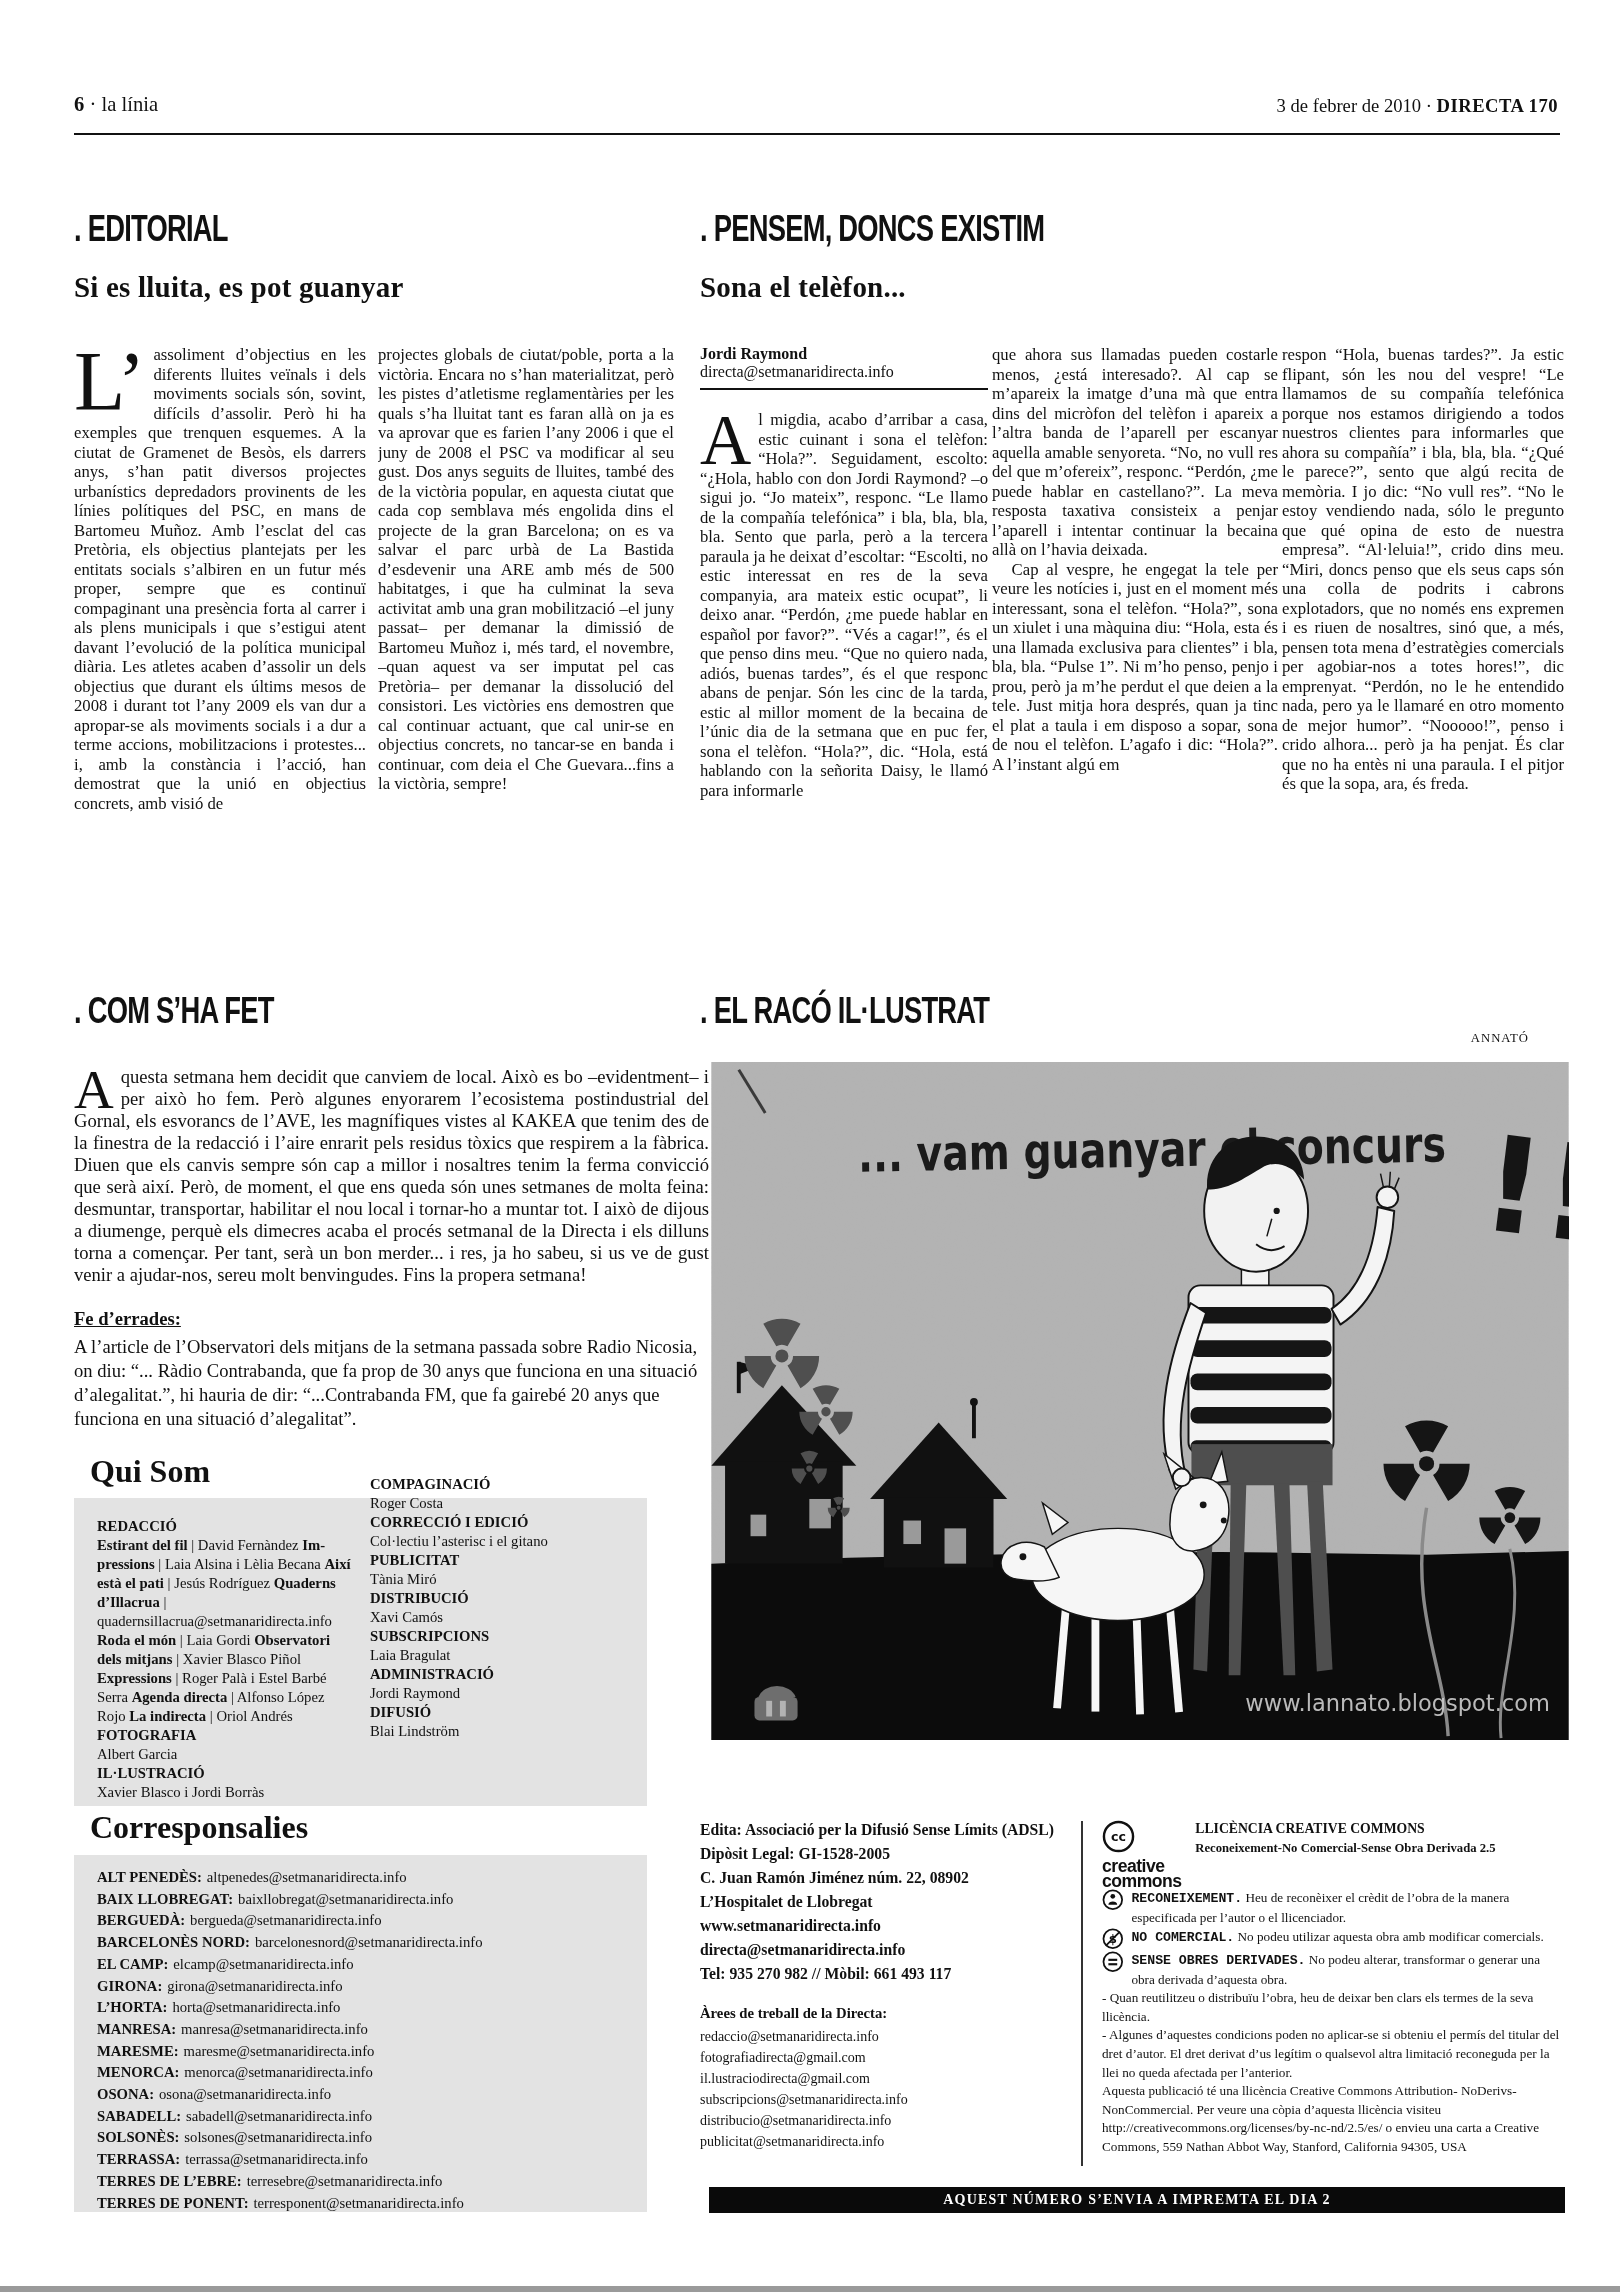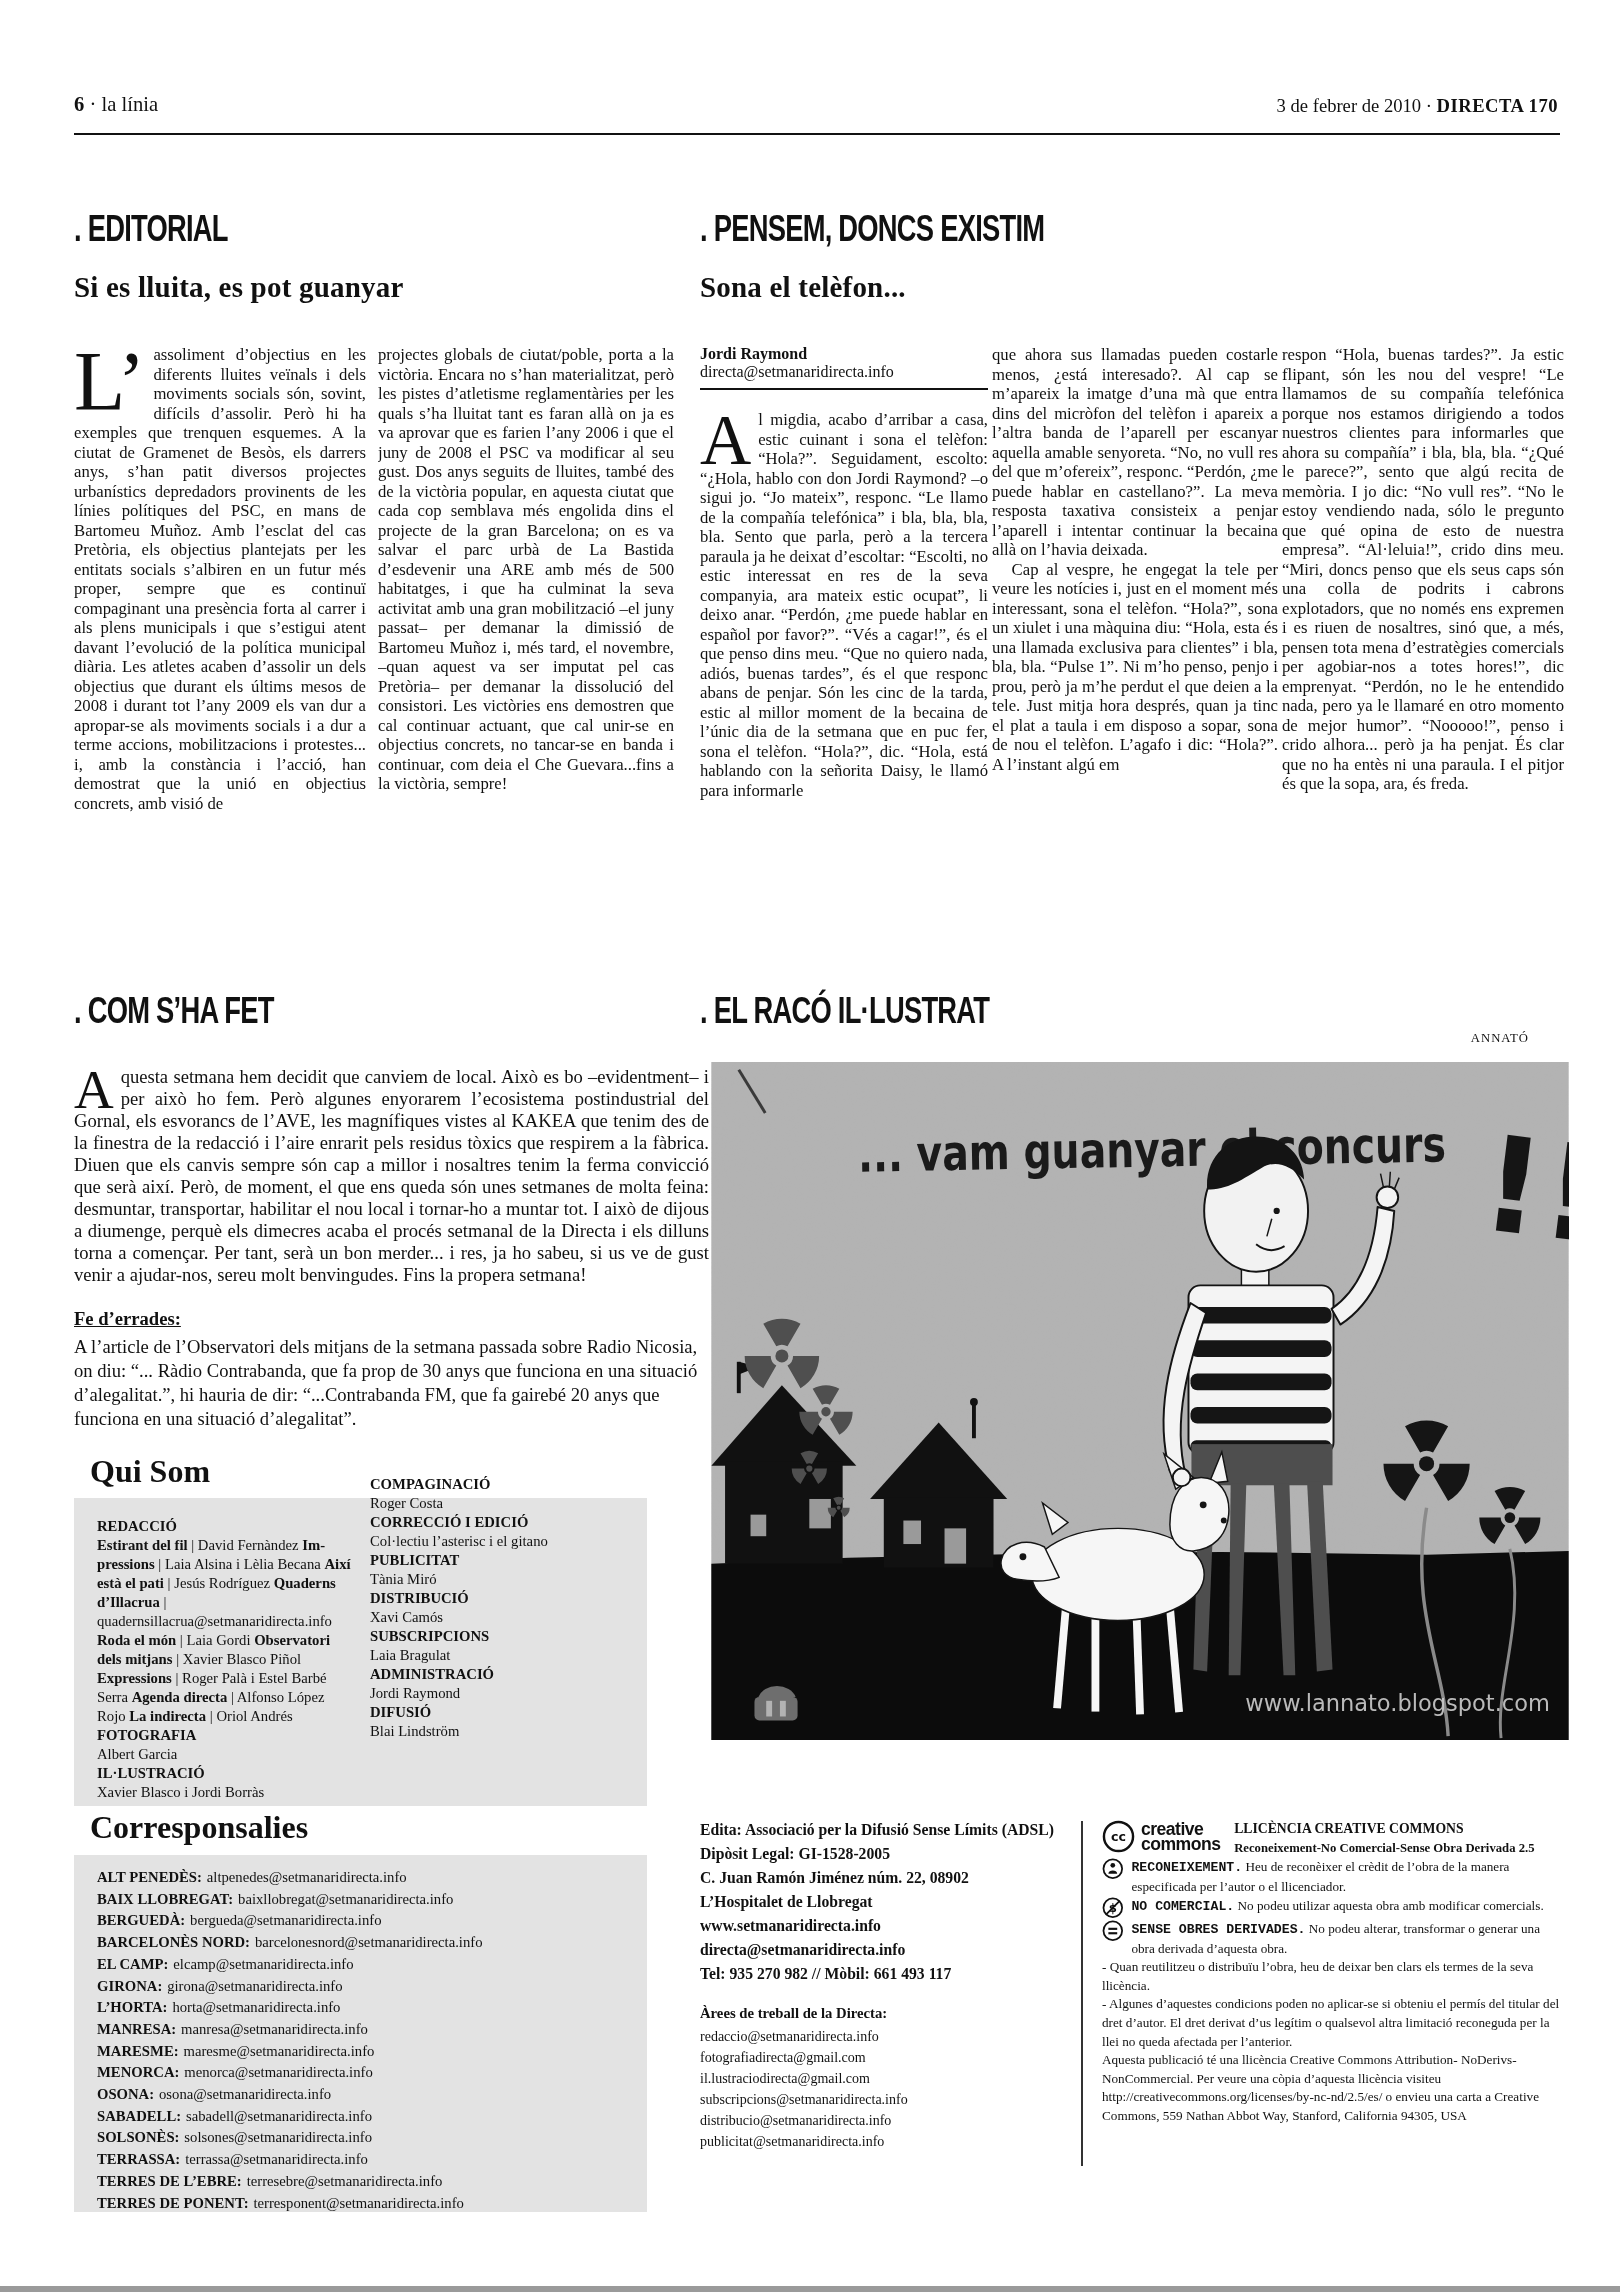--- a/index.html
+++ b/index.html
@@ -30,21 +30,21 @@
   .corr .region{font-weight:700;}
   .corr .email{margin-left:4.9px;}
   .edita{font-size:15.7px;line-height:24px;font-weight:600;}
   .arees-t{font-size:14.7px;font-weight:700;margin-bottom:3.9px;}
   .arees{font-size:14px;line-height:21px;font-weight:400;}
   .cc{font-size:13.2px;line-height:18.6px;text-align:left;}
   .cc-head{font-size:13.7px;font-weight:700;line-height:18.6px;}
   .cc-item{display:flex;gap:7.8px;margin-top:1px;}
   .cc-item .txt{flex:1;}
   .cc-item b{font-weight:700;font-family:Liberation Mono, monospace;}
-  .cc-logo{display:flex;align-items:center;gap:5.9px;}
+  .cc-logo{display:flex;align-items:flex-start;gap:5.9px;flex-direction:column;}
   .cc-words{font-family:"Liberation Sans",sans-serif;font-weight:700;font-size:17.6px;line-height:14.7px;letter-spacing:-0.5px;}
   .credit{font-size:12.7px;letter-spacing:1px;}
   .footerbar{background:#0a0a0a;color:#fff;text-align:center;font-size:14px;font-weight:700;
              letter-spacing:1.2px;line-height:25.5px;}
   .hdr-l{font-size:20.6px;}
   .hdr-l .num{font-weight:700;}
   .hdr-r{font-size:18.6px;text-align:right;}
   .hdr-r .issue{font-weight:600;letter-spacing:0.5px;}
 </style>
 </head>
@@ -389,15 +389,16 @@
     <div class="cc">
 
         <div>- Quan reutilitzeu o distribuïu l’obra, heu de deixar ben clars els termes de la seva llicència.</div>
 
         <div>- Algunes d’aquestes condicions poden no aplicar-se si obteniu el permís del titular del dret d’autor. El dret derivat d’us legítim o qualsevol altra limitació reconeguda per la llei no queda afectada per l’anterior.</div>
 
       <div>Aquesta publicació té una llicència Creative Commons Attribution- NoDerivs- NonCommercial. Per veure una còpia d’aquesta llicència visiteu http://creativecommons.org/licenses/by-nc-nd/2.5/es/ o envieu una carta a Creative Commons, 559 Nathan Abbot Way, Stanford, California 94305, USA</div>
     </div>
   </div>
 
+  <div class="abs footerbar" style="left:709px;top:2187px;width:856px;height:25.5px;">AQUEST NÚMERO S’ENVIA A IMPREMTA EL DIA 2</div>
 
 </div>
 
 
 </body></html>

